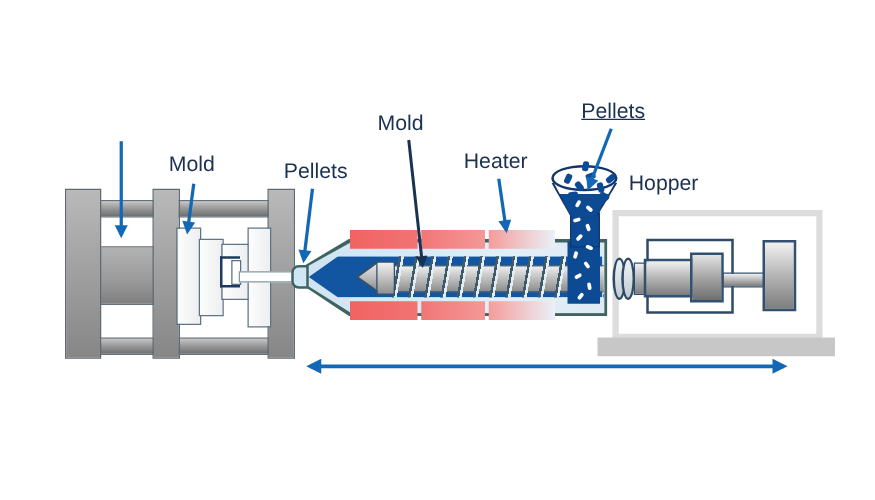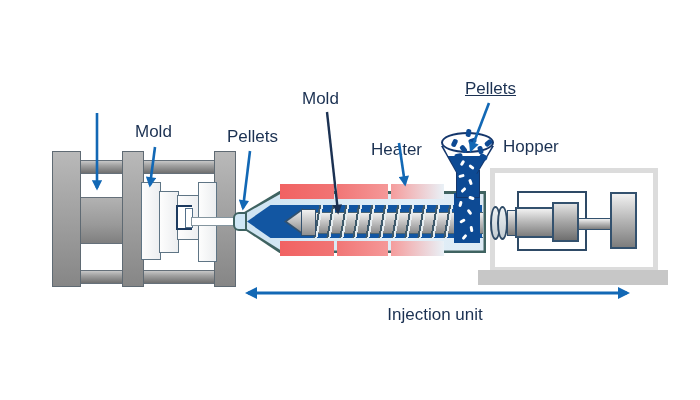--- a/index.html
+++ b/index.html
@@ -147,24 +147,23 @@
   <div class="abs moldplate" style="left:177px;top:195px;width:21px;height:43px;"></div>
   <div class="abs moldplate" style="left:198px;top:182px;width:17px;height:78px;"></div>
   <div class="abs cavity"></div>
   <div class="abs tpart"></div>
   <div class="abs sprue"></div>
   <div class="abs nub"></div>
 
   <div class="lbl" style="left:135px;top:122px;">Mold</div>
   <div class="lbl" style="left:227px;top:127px;">Pellets</div>
   <div class="lbl" style="left:302px;top:89px;">Mold</div>
-  <div class="lbl" style="left:371px;top:119px;margin-top:21px;">Heater</div>
+  <div class="lbl" style="left:371px;top:119px;">Heater</div>
   <div class="lbl" style="left:465px;top:79px;text-decoration:underline;">Pellets</div>
   <div class="lbl" style="left:503px;top:137px;">Hopper</div>
-  <div class="lbl" style="left:435px;top:305px;transform:translateX(-50%);">Injection unit</div>
 
   <svg class="arrows" width="700" height="400" viewBox="0 0 700 400">
     <defs>
       <marker id="mb" viewBox="0 0 10 10" refX="7.5" refY="5" markerWidth="4.4" markerHeight="4" orient="auto-start-reverse">
         <path d="M0 0 L10 5 L0 10 z" fill="#1268b5"></path>
       </marker>
       <marker id="md" viewBox="0 0 10 10" refX="7.5" refY="5" markerWidth="4.4" markerHeight="4" orient="auto-start-reverse">
         <path d="M0 0 L10 5 L0 10 z" fill="#1b3152"></path>
       </marker>
     </defs>

